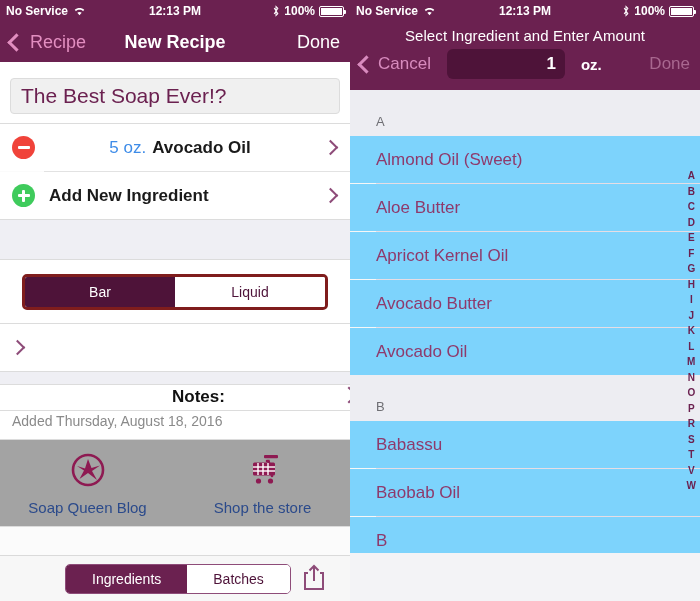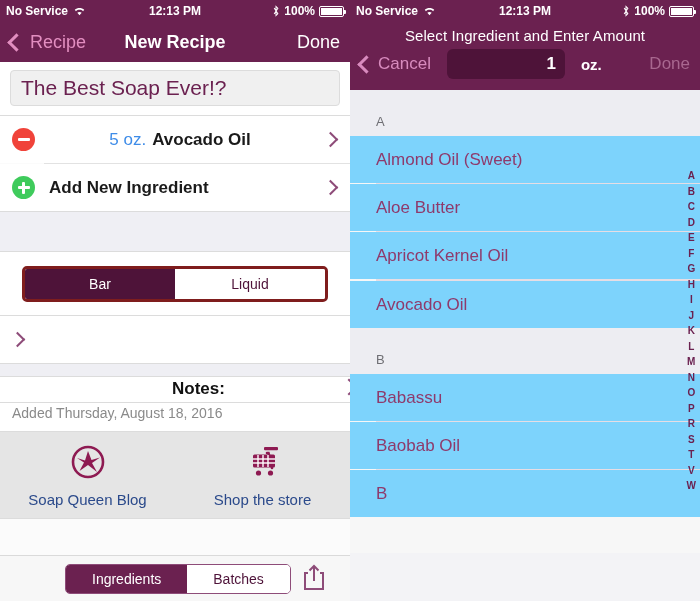--- a/index.html
+++ b/index.html
@@ -87,21 +87,21 @@
     width: 118px; height: 30px; background:#4E1339; border-radius: 6px;
     display:flex; align-items:center; justify-content:flex-end;
     padding-right: 9px; box-sizing:border-box;
     color:#fff; font-size: 17px; font-weight: bold;
     margin-left: 8px;
   }
   .amt-unit { color:#fff; font-size:15px; font-weight:bold; margin-left:8px; }
   .nav2-done { margin-left:auto; color:#A8678F; font-size:17px; }
 
   
-  .title-field-wrap { padding: 8px 10px 9px 10px; background:#fff; }
+  .title-field-wrap { padding: 16px 10px 9px 10px; background:#fff; }
   .title-field {
     background:#F0F0F0; border:1px solid #DCDCDC; border-radius: 4px;
     height: 34px; display:flex; align-items:center; padding: 0 10px;
     color:#6B2150; font-size: 21px;
   }
   .sep { height:1px; background:#DCDCDC; }
   .sep-inset { height:1px; background:#E2E2E2; margin-left: 44px; }
 
   .row {
     height: 47px; display:flex; align-items:center; background:#fff;
@@ -150,21 +150,21 @@
     position:absolute; right:-5px; top: 5px;
     width: 10px; height: 10px; border-top:2px solid #8E4C79; border-right:2px solid #8E4C79;
     transform: rotate(45deg);
   }
   .notes-sub {
     background:#fff; padding: 3px 0 10px 12px;
     font-size: 14px; color:#8A8A8A;
   }
 
   .links {
-    background:#e5e5e5; display:flex; padding: 12px 0 10px 0;
+    background:#a3a3a3; display:flex; padding: 12px 0 10px 0;
   }
   .link-cell { flex:1; display:flex; flex-direction:column; align-items:center; gap: 7px; }
   .link-label { color:#2B4A8B; font-size: 15px; }
 
   .bottombar {
     position:absolute; left:0; right:0; bottom:0; height: 46px;
     background:#F7F7F7; border-top:1px solid #DADADA;
     display:flex; align-items:center; box-sizing:border-box; padding: 0 10px;
   }
   .bseg {
@@ -377,20 +377,21 @@
     </div>
 
     <div>
       <div class="sec-header">A</div>
       <div class="ing-row">Almond Oil (Sweet)</div>
       <div class="ing-sep"></div>
       <div class="ing-row">Aloe Butter</div>
       <div class="ing-sep"></div>
       <div class="ing-row">Apricot Kernel Oil</div>
       <div class="ing-sep"></div>
+      <div class="ing-row">Avocado Butter</div>
       <div class="ing-sep"></div>
       <div class="ing-row">Avocado Oil</div>
 
       <div class="sec-header">B</div>
       <div class="ing-row">Babassu</div>
       <div class="ing-sep"></div>
       <div class="ing-row">Baobab Oil</div>
       <div class="ing-sep"></div>
       <div class="ing-row">B</div>
     </div>

